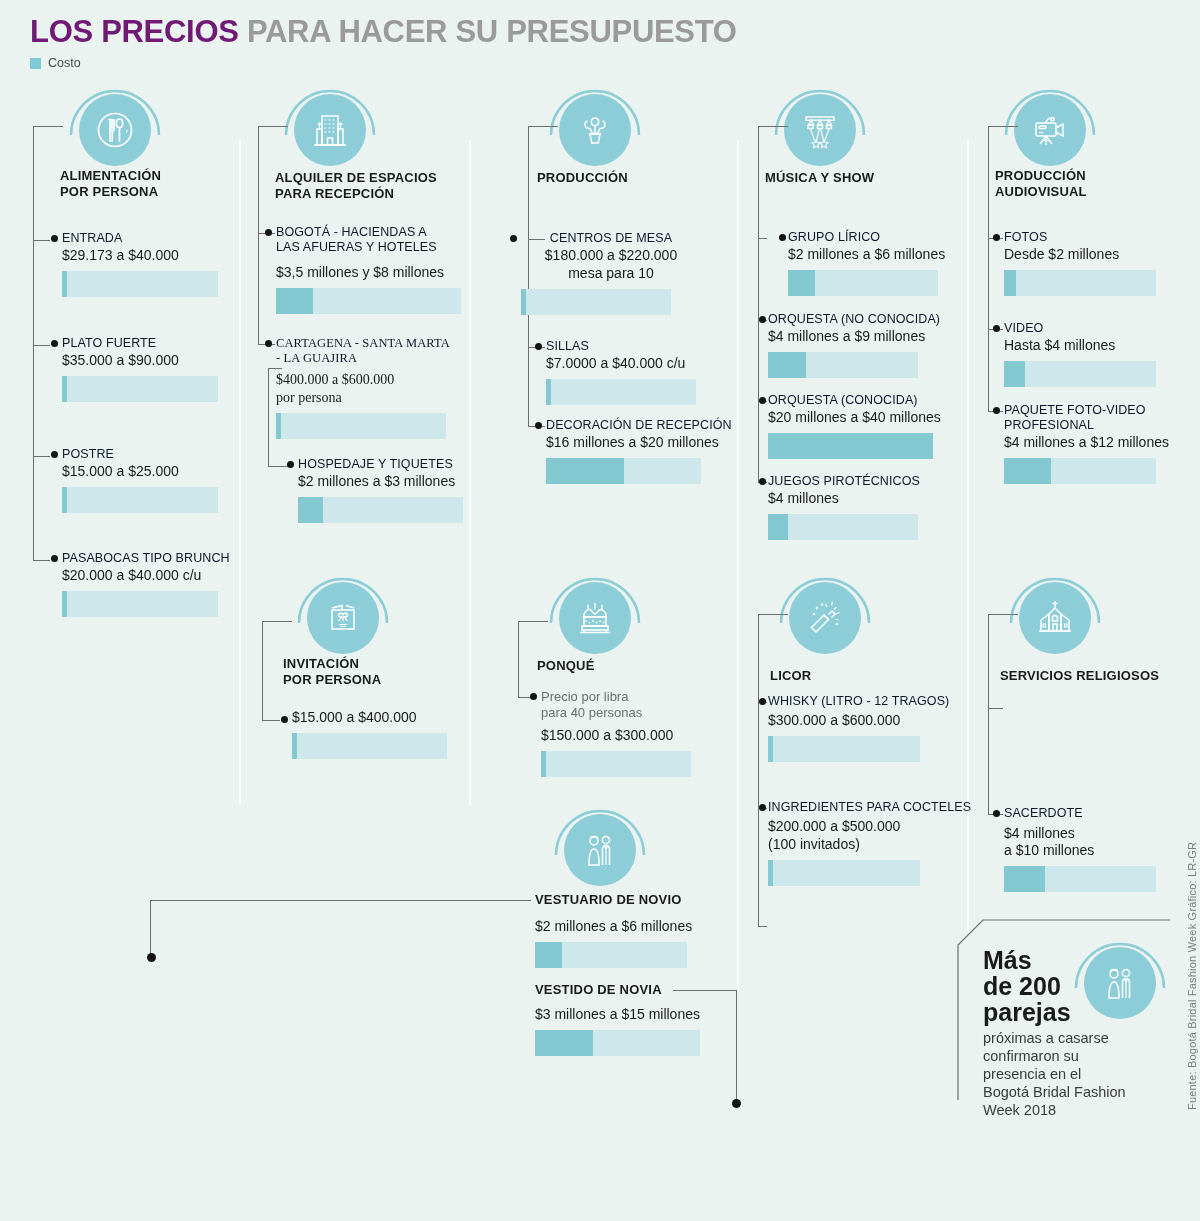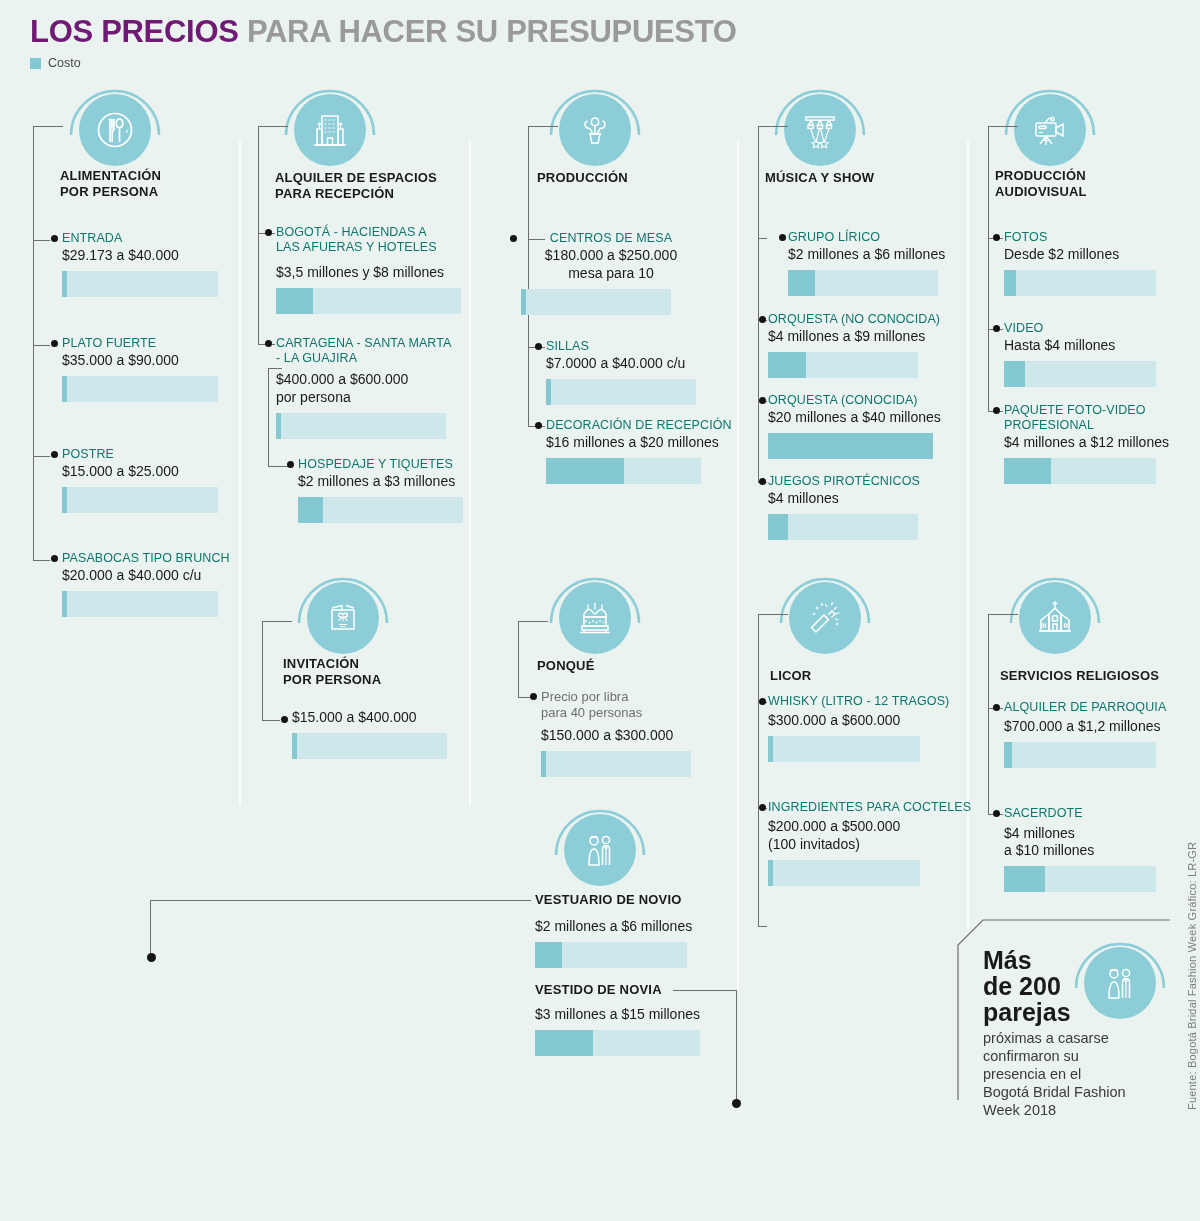--- a/index.html
+++ b/index.html
@@ -28,21 +28,21 @@
   .ic-wrap{position:absolute;}
   .ic-circle{position:absolute;width:72px;height:72px;border-radius:50%;background:#8ccdd7;left:14px;top:14px;
     display:flex;align-items:center;justify-content:center;}
   .ic-arc{position:absolute;left:0;top:0;width:100px;height:100px;}
   .ic-circle svg{display:block;}
 
   .g-title{position:absolute;font-size:13px;font-weight:bold;color:#1a1a1a;line-height:16px;letter-spacing:0.2px;}
 
   
   .item{position:absolute;}
-  .it-name{font-size:12.5px;color:#0f766e;line-height:15px;letter-spacing:0.1px;white-space:nowrap;}
+  .it-name{font-size:12.5px;color:#0f172a;line-height:15px;letter-spacing:0.1px;white-space:nowrap;}
   .it-name.wrap{white-space:normal;}
   .it-val{font-size:14px;color:#1a1a1a;line-height:17px;margin-top:1px;white-space:nowrap;}
   .it-sub{font-size:13px;color:#6f6f6f;line-height:16px;}
   .bar{position:relative;height:26px;background:#cde7ea;margin-top:7px;}
   .bar .fill{position:absolute;left:0;top:0;bottom:0;background:#84c9d2;}
 
   .dot{position:absolute;width:7px;height:7px;border-radius:50%;background:#141414;}
 
   
   .vline{position:absolute;width:1px;background:#6e6e6e;}
@@ -171,21 +171,21 @@
   <div class="item" style="left:276px;top:225px;width:190px;">
     <div class="dot" style="left:-11px;top:4px;"></div>
     <div class="it-name wrap" style="white-space:pre-line;">BOGOTÁ - HACIENDAS A
 LAS AFUERAS Y HOTELES</div>
     <div class="it-val" style="margin-top:9px;">$3,5 millones y $8 millones</div>
     <div class="bar" style="width:185px;">
         <span class="fill" style="width:20%"></span>
       </div>
   </div>
 
-  <div class="item" style="left:276px;top:336px;width:190px;">
+  <div class="item" style="left:276px;top:336px;width:190px;font-family:Liberation Serif, serif;">
     <div class="dot" style="left:-11px;top:4px;"></div>
     <div class="it-name wrap" style="white-space:pre-line;">CARTAGENA - SANTA MARTA
 - LA GUAJIRA</div>
     <div class="it-val" style="margin-top:5px;">$400.000 a $600.000</div>
     <div class="it-val">por persona</div>
     <div class="bar" style="width:170px;">
         <span class="fill" style="width:3%"></span>
       </div>
   </div>
 
@@ -219,21 +219,21 @@
 
   <div class="vline" style="left:528px;top:126px;height:300px;"></div>
   <div class="hline" style="left:528px;top:126px;width:30px;"></div>
   <div class="hline" style="left:528px;top:239px;width:17px;"></div>
   <div class="hline" style="left:528px;top:347px;width:17px;"></div>
   <div class="hline" style="left:528px;top:426px;width:17px;"></div>
 
   <div class="item" style="left:521px;top:231px;width:180px;text-align:center;">
     <div class="dot" style="left:-11px;top:4px;"></div>
     <div class="it-name">CENTROS DE MESA</div>
-    <div class="it-val">$180.000 a $250.000</div>
+    <div class="it-val">$180.000 a $220.000</div>
     <div class="it-val">mesa para 10</div>
     <div class="bar" style="width:150px;">
         <span class="fill" style="width:3%"></span>
       </div>
   </div>
 
   <div class="item" style="left:546px;top:339px;width:180px;">
     <div class="dot" style="left:-11px;top:4px;"></div>
     <div class="it-name">SILLAS</div>
     <div class="it-val">$7.0000 a $40.000 c/u</div>
@@ -505,28 +505,20 @@
       </div>
     </div>
     <div class="g-title" style="left:15px;top:100px;white-space:pre-line;">SERVICIOS RELIGIOSOS</div>
   </div>
 
   <div class="vline" style="left:988px;top:614px;height:200px;"></div>
   <div class="hline" style="left:988px;top:614px;width:30px;"></div>
   <div class="hline" style="left:988px;top:708px;width:15px;"></div>
   <div class="hline" style="left:988px;top:814px;width:15px;"></div>
 
-  <div class="item" style="left:1004px;top:700px;width:180px;">
-    <div class="dot" style="left:-11px;top:4px;"></div>
-    <div class="it-name">ALQUILER DE PARROQUIA</div>
-    <div class="it-val" style="margin-top:3px;">$700.000 a $1,2 millones</div>
-    <div class="bar" style="width:152px;">
-        <span class="fill" style="width:5%"></span>
-      </div>
-  </div>
 
   <div class="item" style="left:1004px;top:806px;width:180px;">
     <div class="dot" style="left:-11px;top:4px;"></div>
     <div class="it-name">SACERDOTE</div>
     <div class="it-val" style="white-space:pre-line;margin-top:4px;">$4 millones
 a $10 millones</div>
     <div class="bar" style="width:152px;">
         <span class="fill" style="width:27%"></span>
       </div>
   </div>

